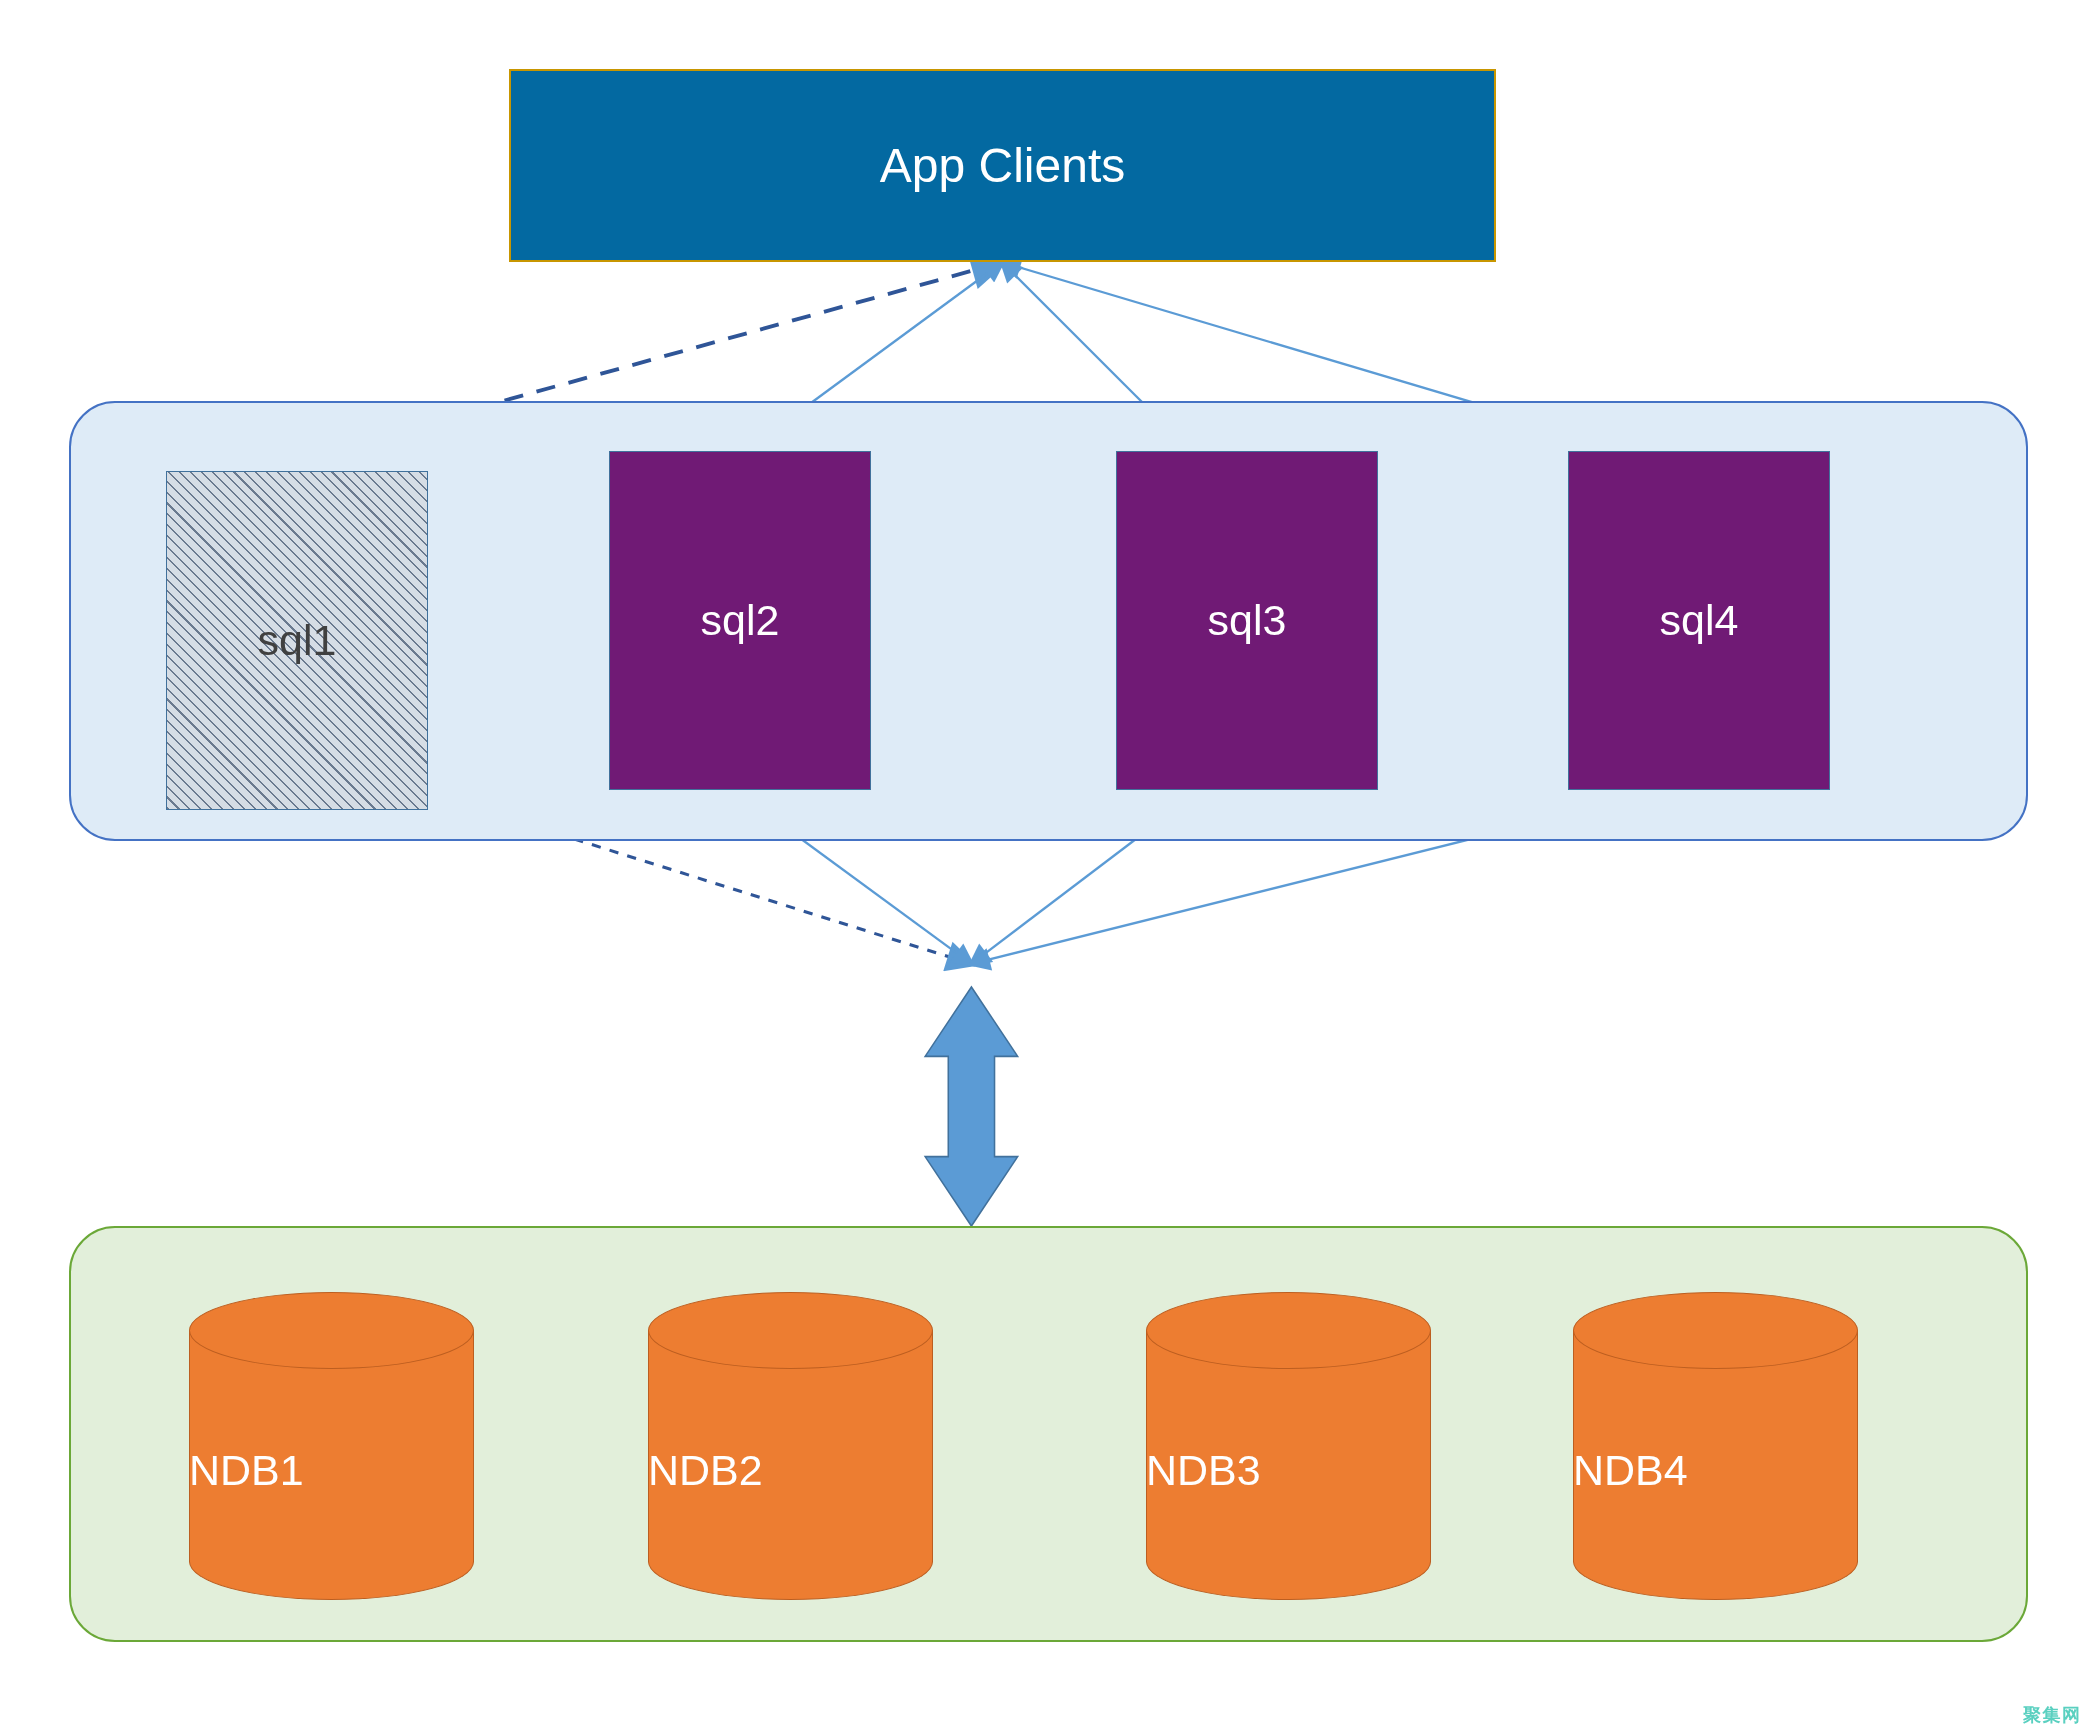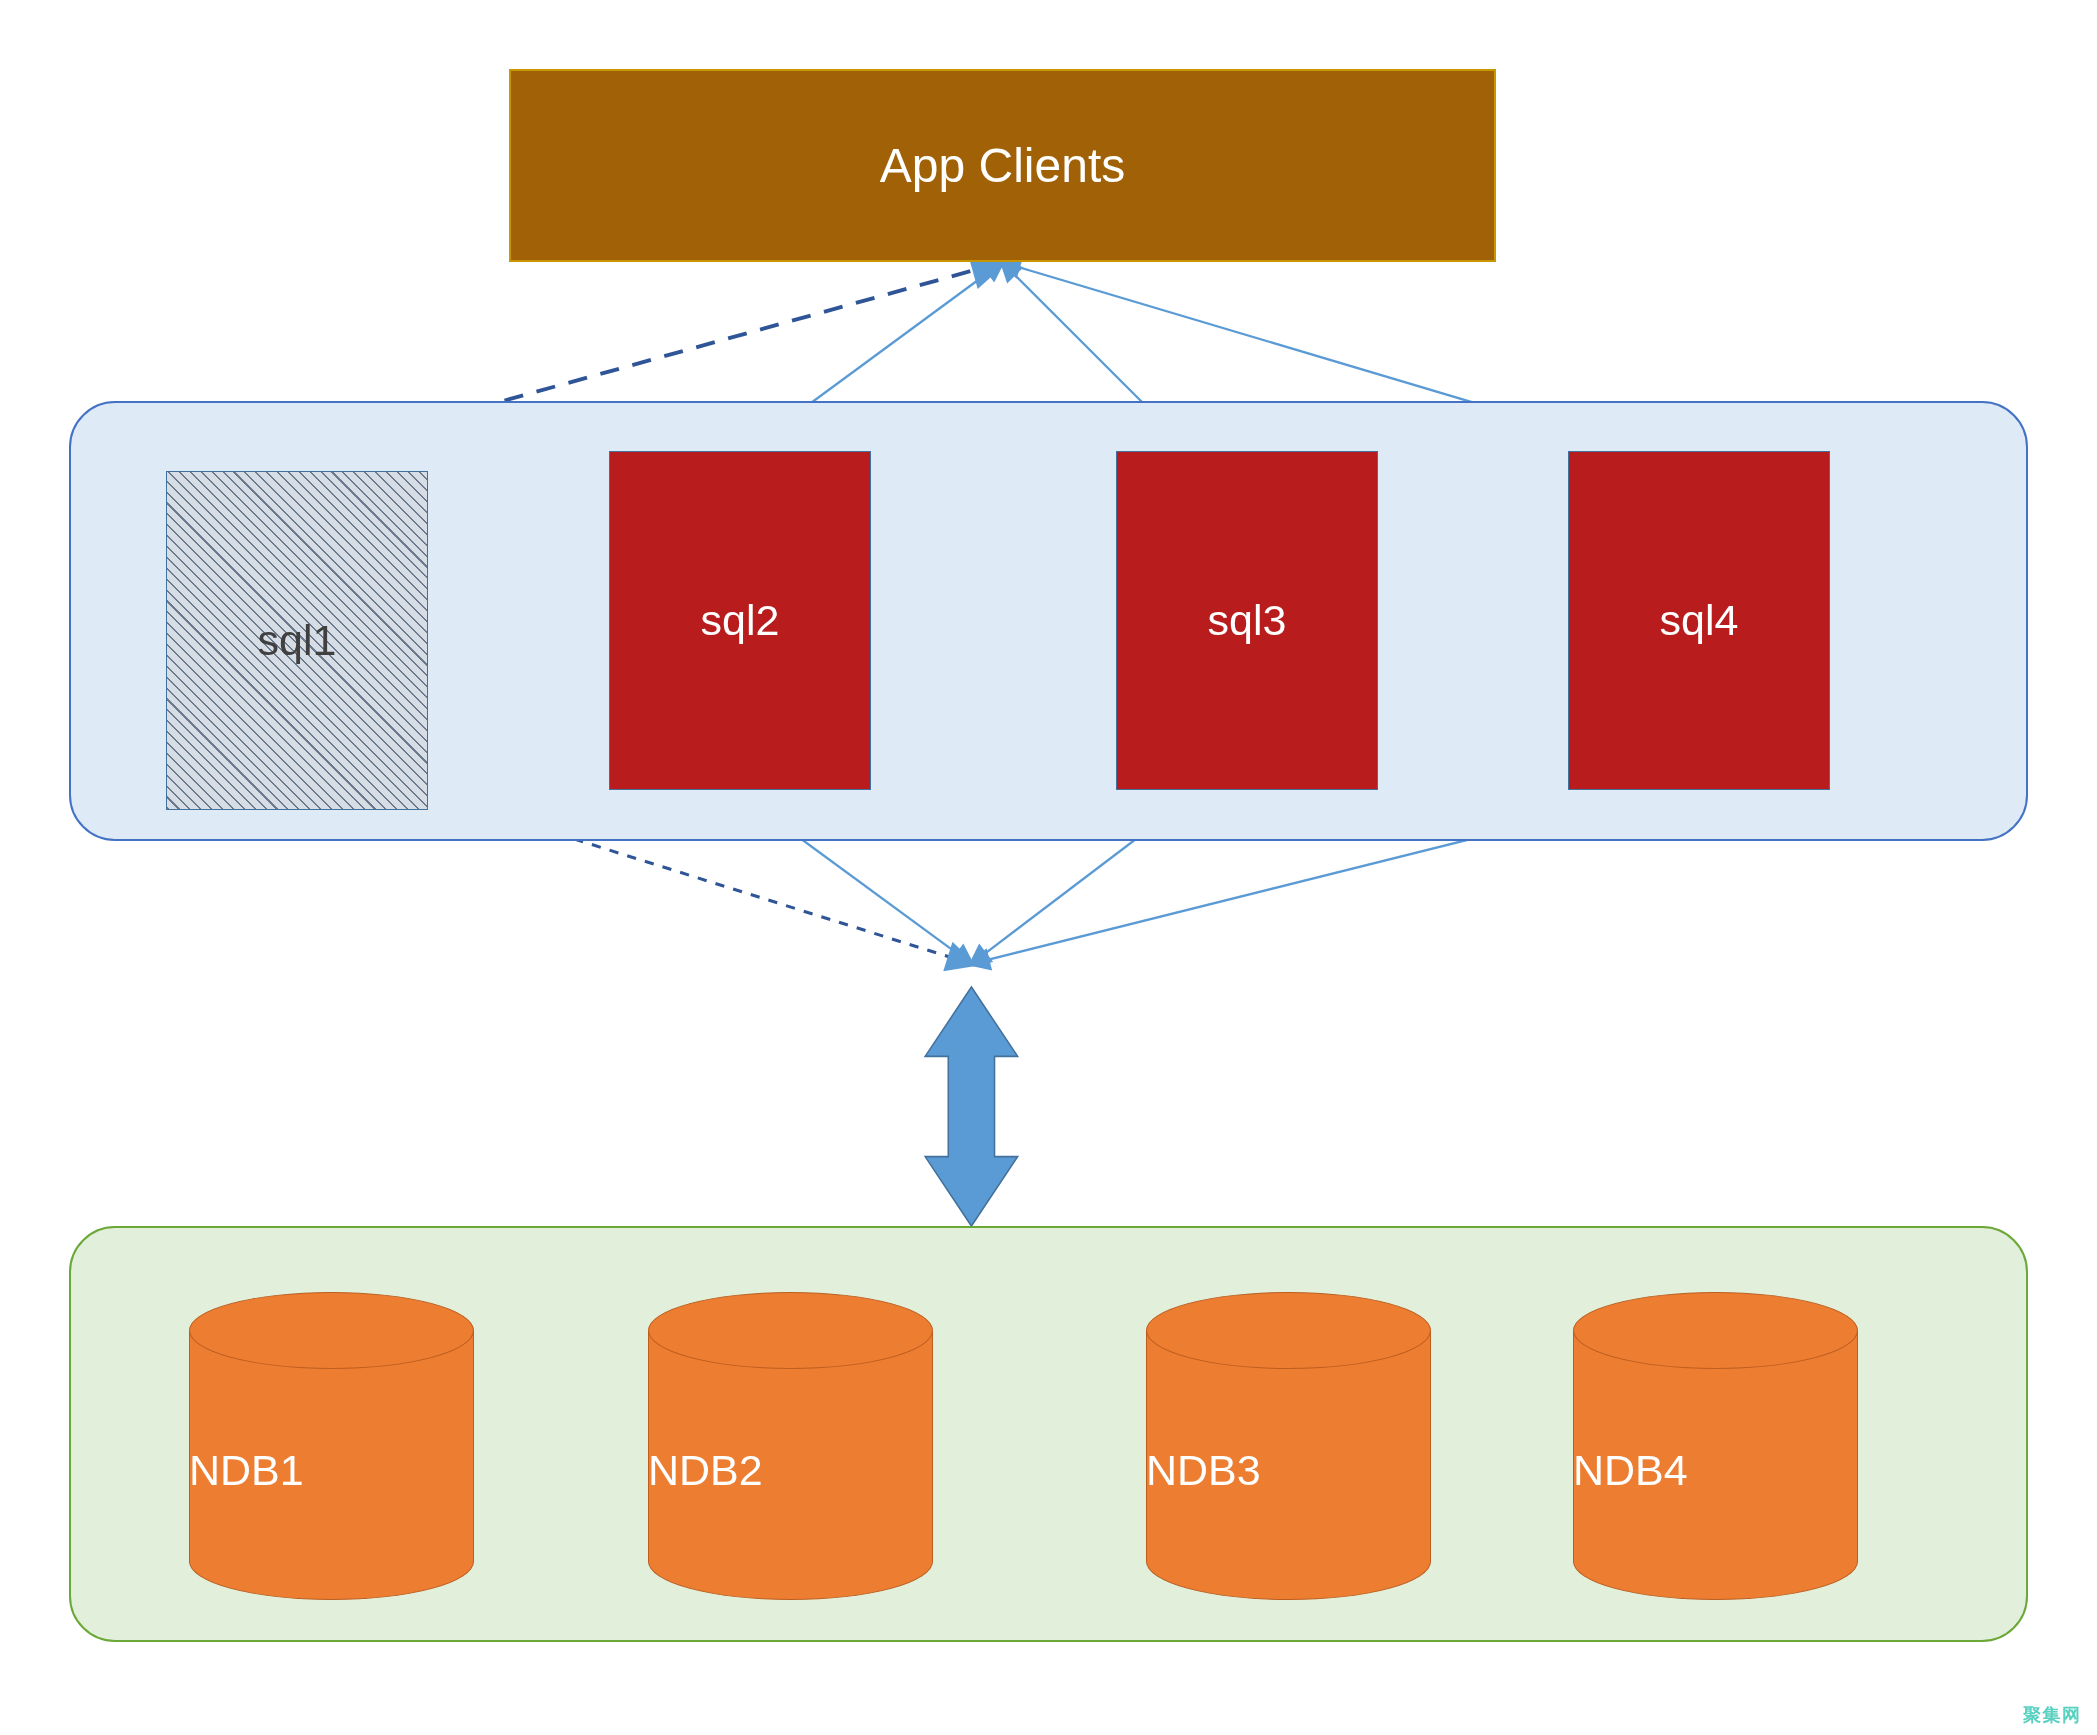--- a/index.html
+++ b/index.html
@@ -9,21 +9,21 @@
       width: 2097px;
       height: 1735px;
       position: relative;
     }
     .app-clients-box {
       position: absolute;
       left: 509px;
       top: 69px;
       width: 987px;
       height: 193px;
-      background: #a16207;
+      background: #0369a1;
       border: 2.3px solid #c89600;
       display: flex;
       align-items: center;
       justify-content: center;
     }
     .app-clients-label {
       color: #ffffff;
       font-size: 48px;
       font-weight: 300;
     }
@@ -34,21 +34,21 @@
       width: 1959px;
       height: 440px;
       background: #deebf7;
       border: 2.3px solid #4472c4;
       border-radius: 46px;
     }
     .sql-box {
       position: absolute;
       width: 262px;
       height: 339px;
-      background: #b91c1c;
+      background: #701a75;
       border: 1.5px solid #41719c;
       display: flex;
       align-items: center;
       justify-content: center;
       top: 451px;
     }
     .sql-box.hatched {
       background: #d6dde5;
       background-image: repeating-linear-gradient(
         45deg,

